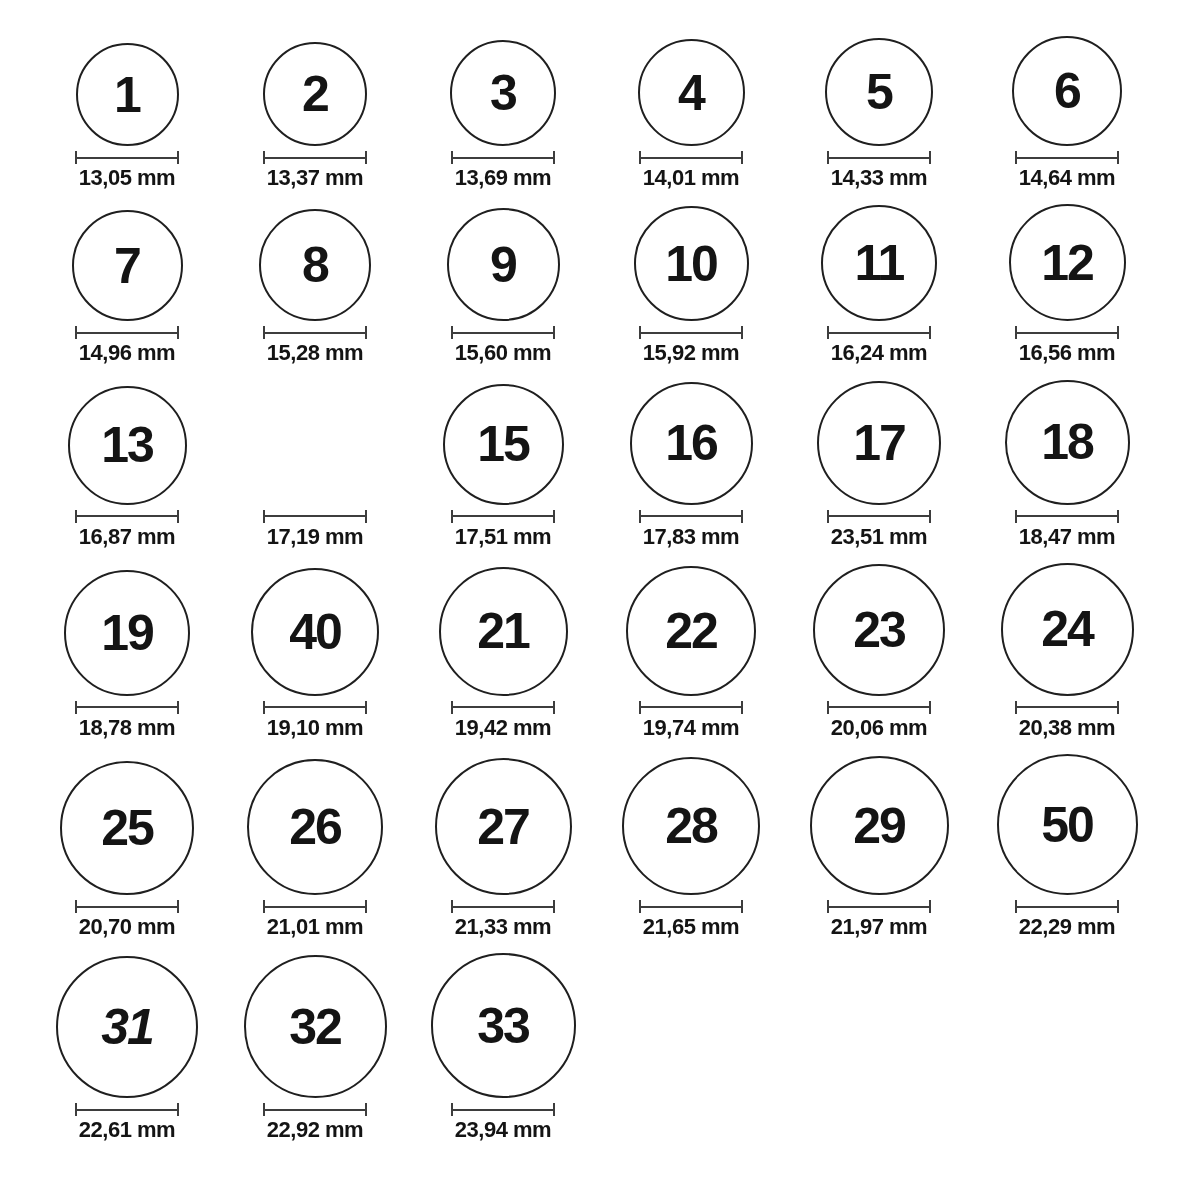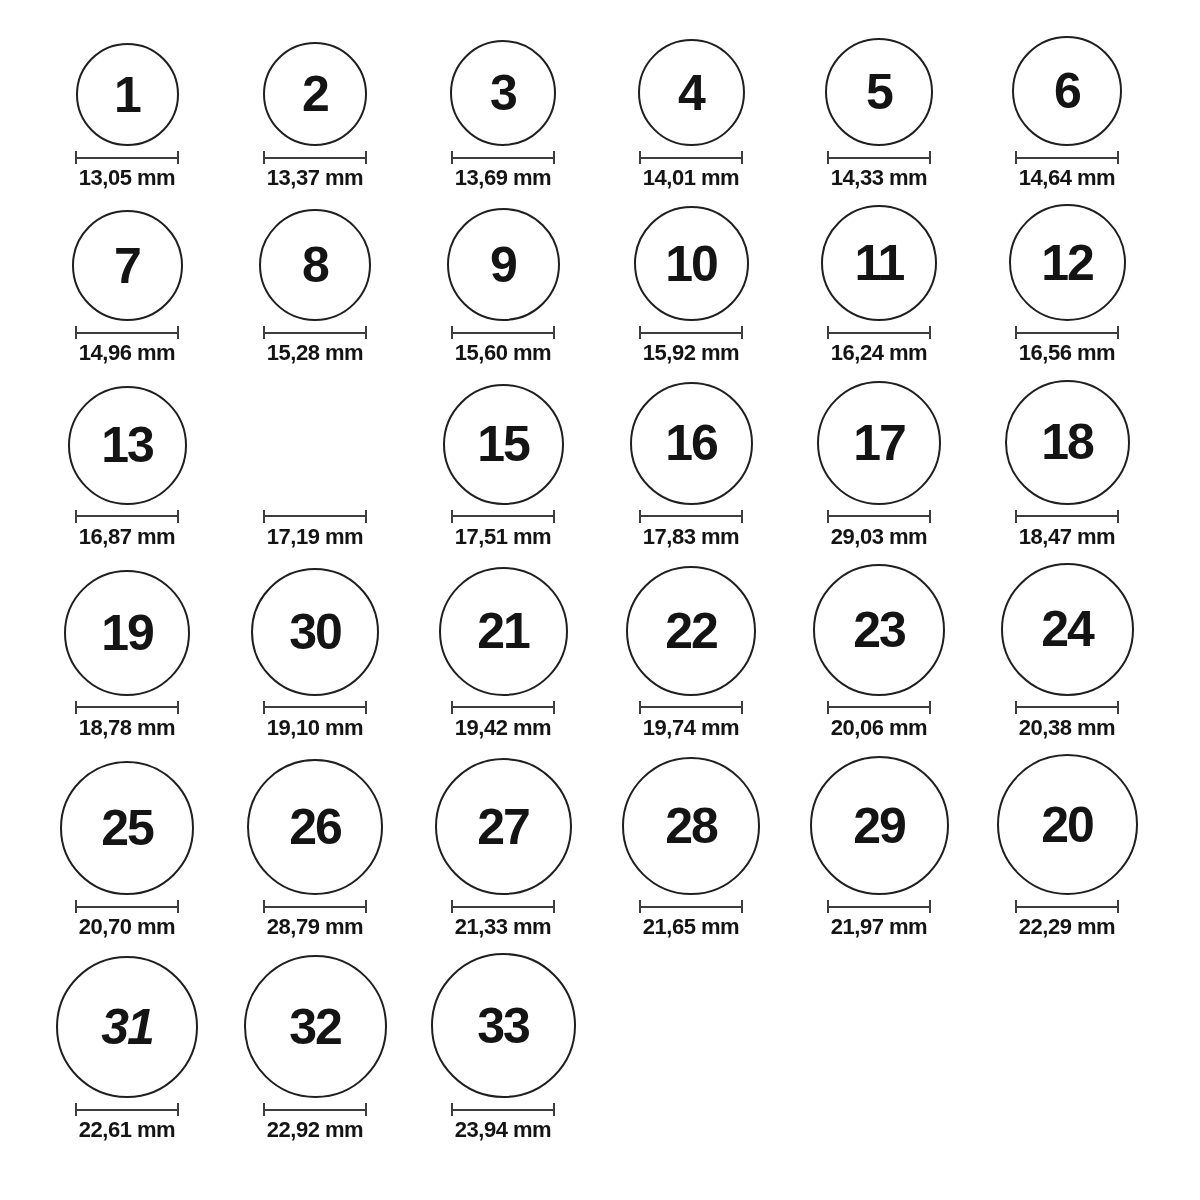--- a/index.html
+++ b/index.html
@@ -254,21 +254,21 @@
   </div>
       <div class="cell">
     <div class="circle" style="width: 124px; height: 124px;">
       <span class="num">17</span>
     </div>
     <div class="dim">
       <span class="tick"></span>
       <span class="bar"></span>
       <span class="tick"></span>
     </div>
-    <div class="label">29,03 mm</div>
+    <div class="label">23,51 mm</div>
   </div>
       <div class="cell">
     <div class="circle" style="width: 125px; height: 125px;">
       <span class="num">18</span>
     </div>
     <div class="dim">
       <span class="tick"></span>
       <span class="bar"></span>
       <span class="tick"></span>
     </div>
@@ -282,21 +282,21 @@
     </div>
     <div class="dim">
       <span class="tick"></span>
       <span class="bar"></span>
       <span class="tick"></span>
     </div>
     <div class="label">18,78 mm</div>
   </div>
       <div class="cell">
     <div class="circle" style="width: 128px; height: 128px;">
-      <span class="num">30</span>
+      <span class="num">40</span>
     </div>
     <div class="dim">
       <span class="tick"></span>
       <span class="bar"></span>
       <span class="tick"></span>
     </div>
     <div class="label">19,10 mm</div>
   </div>
       <div class="cell">
     <div class="circle" style="width: 129px; height: 129px;">
@@ -357,21 +357,21 @@
   </div>
       <div class="cell">
     <div class="circle" style="width: 136px; height: 136px;">
       <span class="num">26</span>
     </div>
     <div class="dim">
       <span class="tick"></span>
       <span class="bar"></span>
       <span class="tick"></span>
     </div>
-    <div class="label">28,79 mm</div>
+    <div class="label">21,01 mm</div>
   </div>
       <div class="cell">
     <div class="circle" style="width: 137px; height: 137px;">
       <span class="num">27</span>
     </div>
     <div class="dim">
       <span class="tick"></span>
       <span class="bar"></span>
       <span class="tick"></span>
     </div>
@@ -394,21 +394,21 @@
     </div>
     <div class="dim">
       <span class="tick"></span>
       <span class="bar"></span>
       <span class="tick"></span>
     </div>
     <div class="label">21,97 mm</div>
   </div>
       <div class="cell">
     <div class="circle" style="width: 141px; height: 141px;">
-      <span class="num">20</span>
+      <span class="num">50</span>
     </div>
     <div class="dim">
       <span class="tick"></span>
       <span class="bar"></span>
       <span class="tick"></span>
     </div>
     <div class="label">22,29 mm</div>
   </div>
     </div>
     <div class="size-row">

